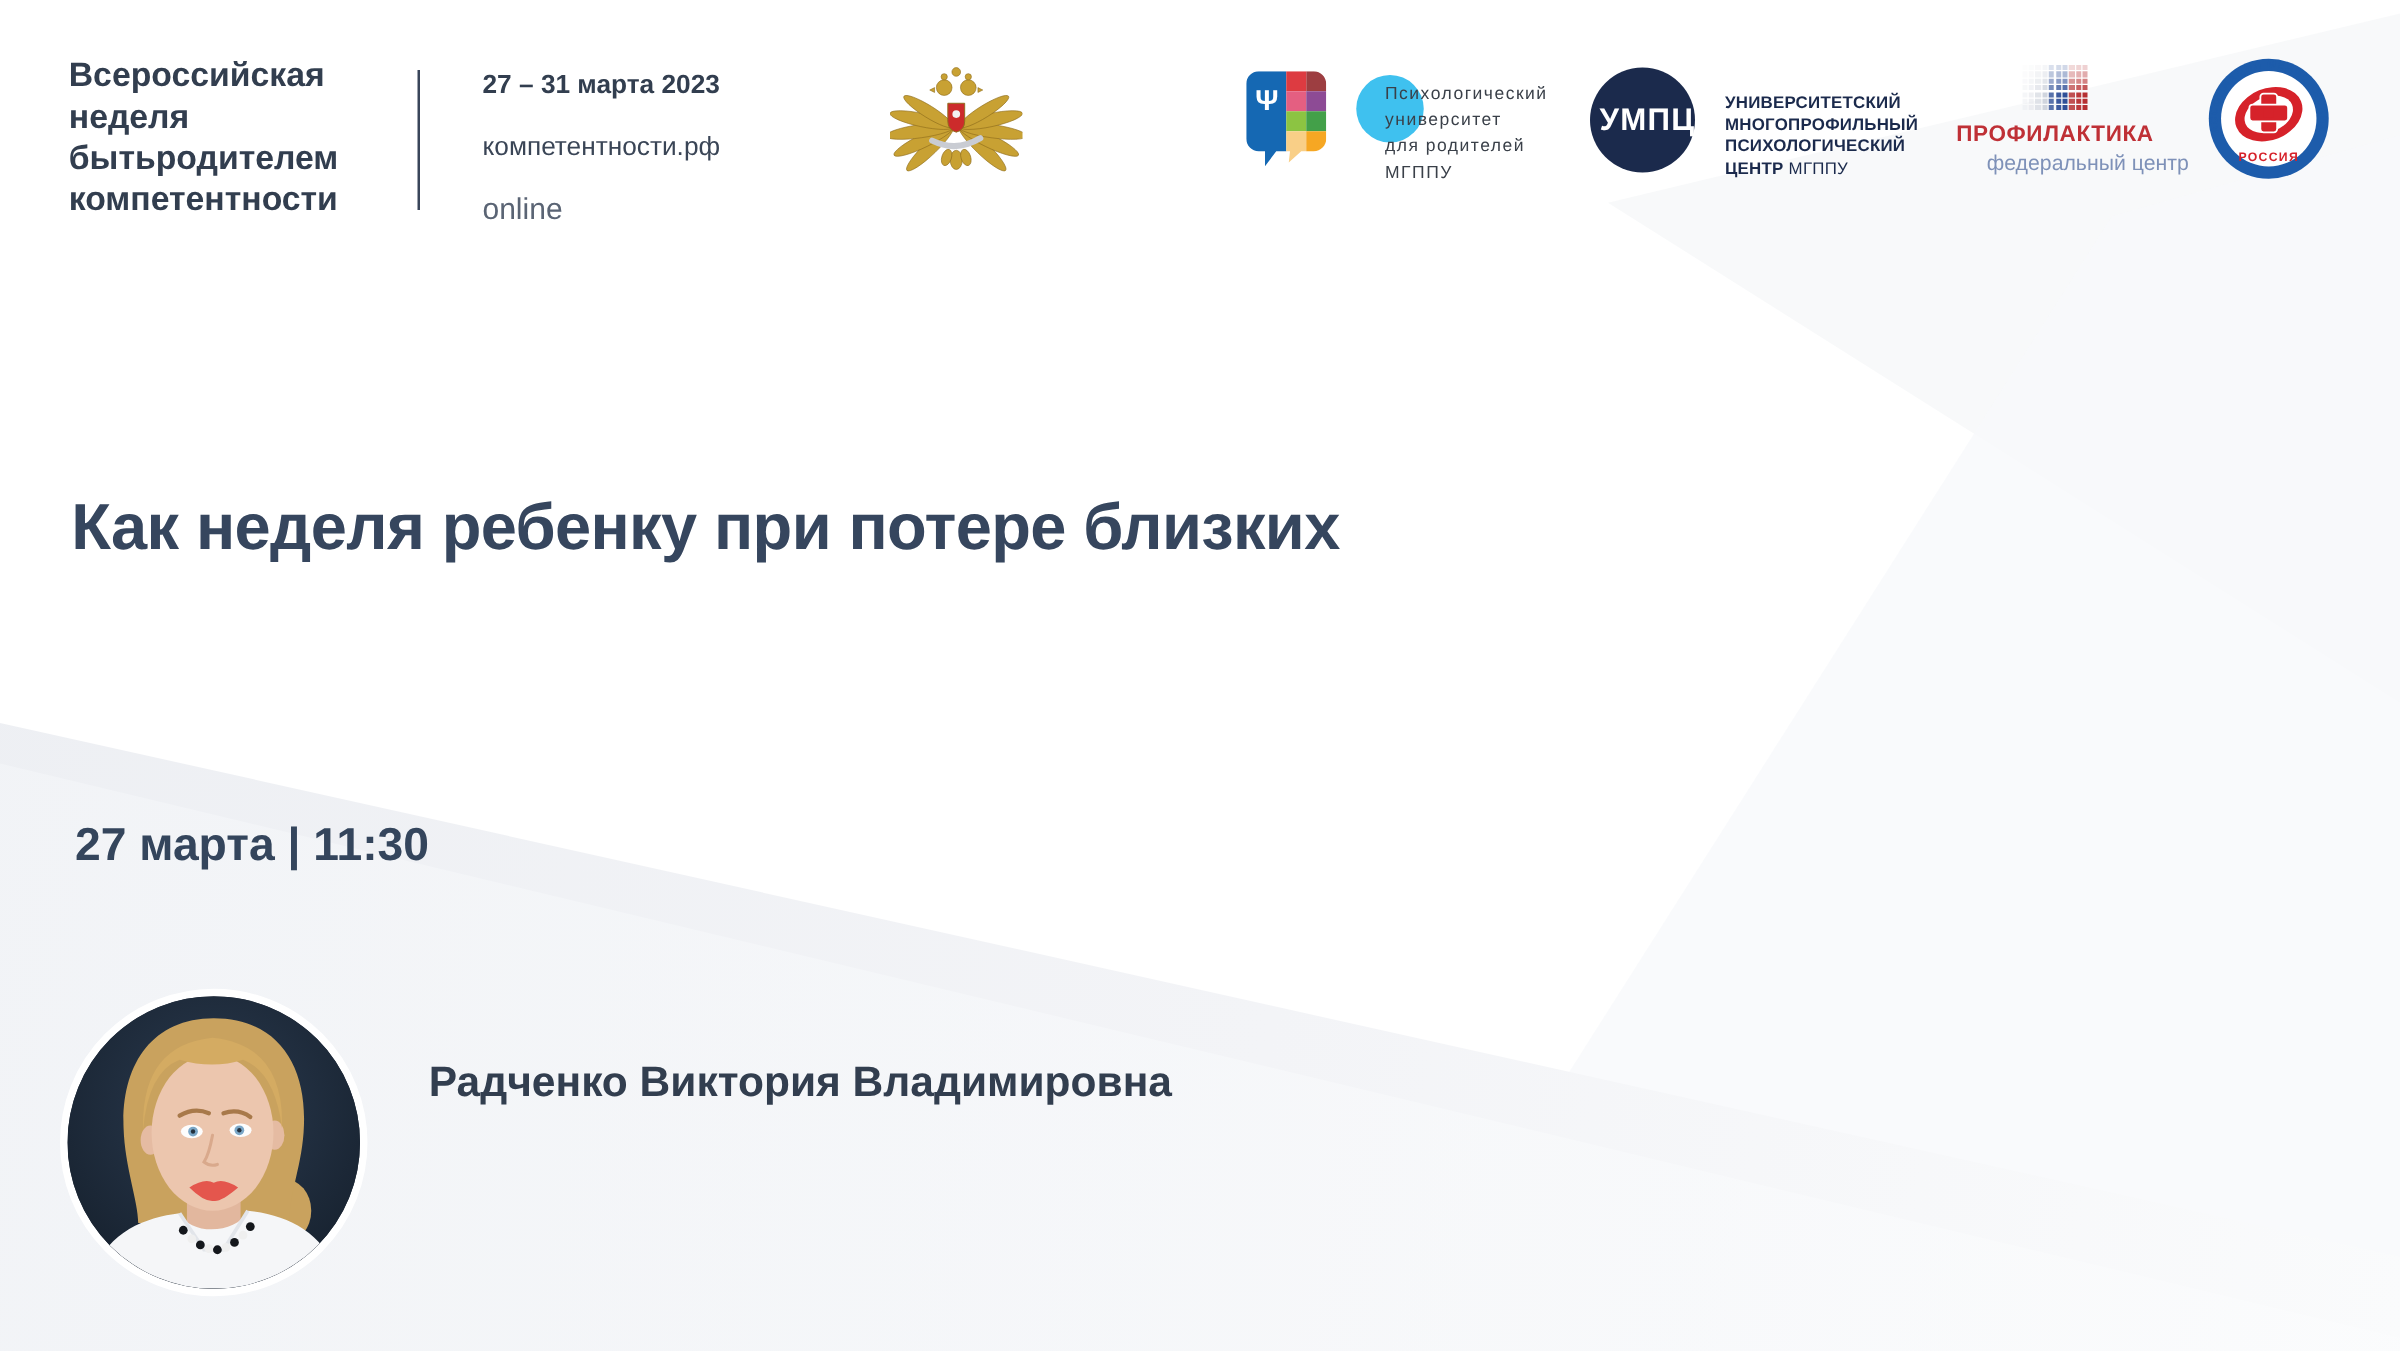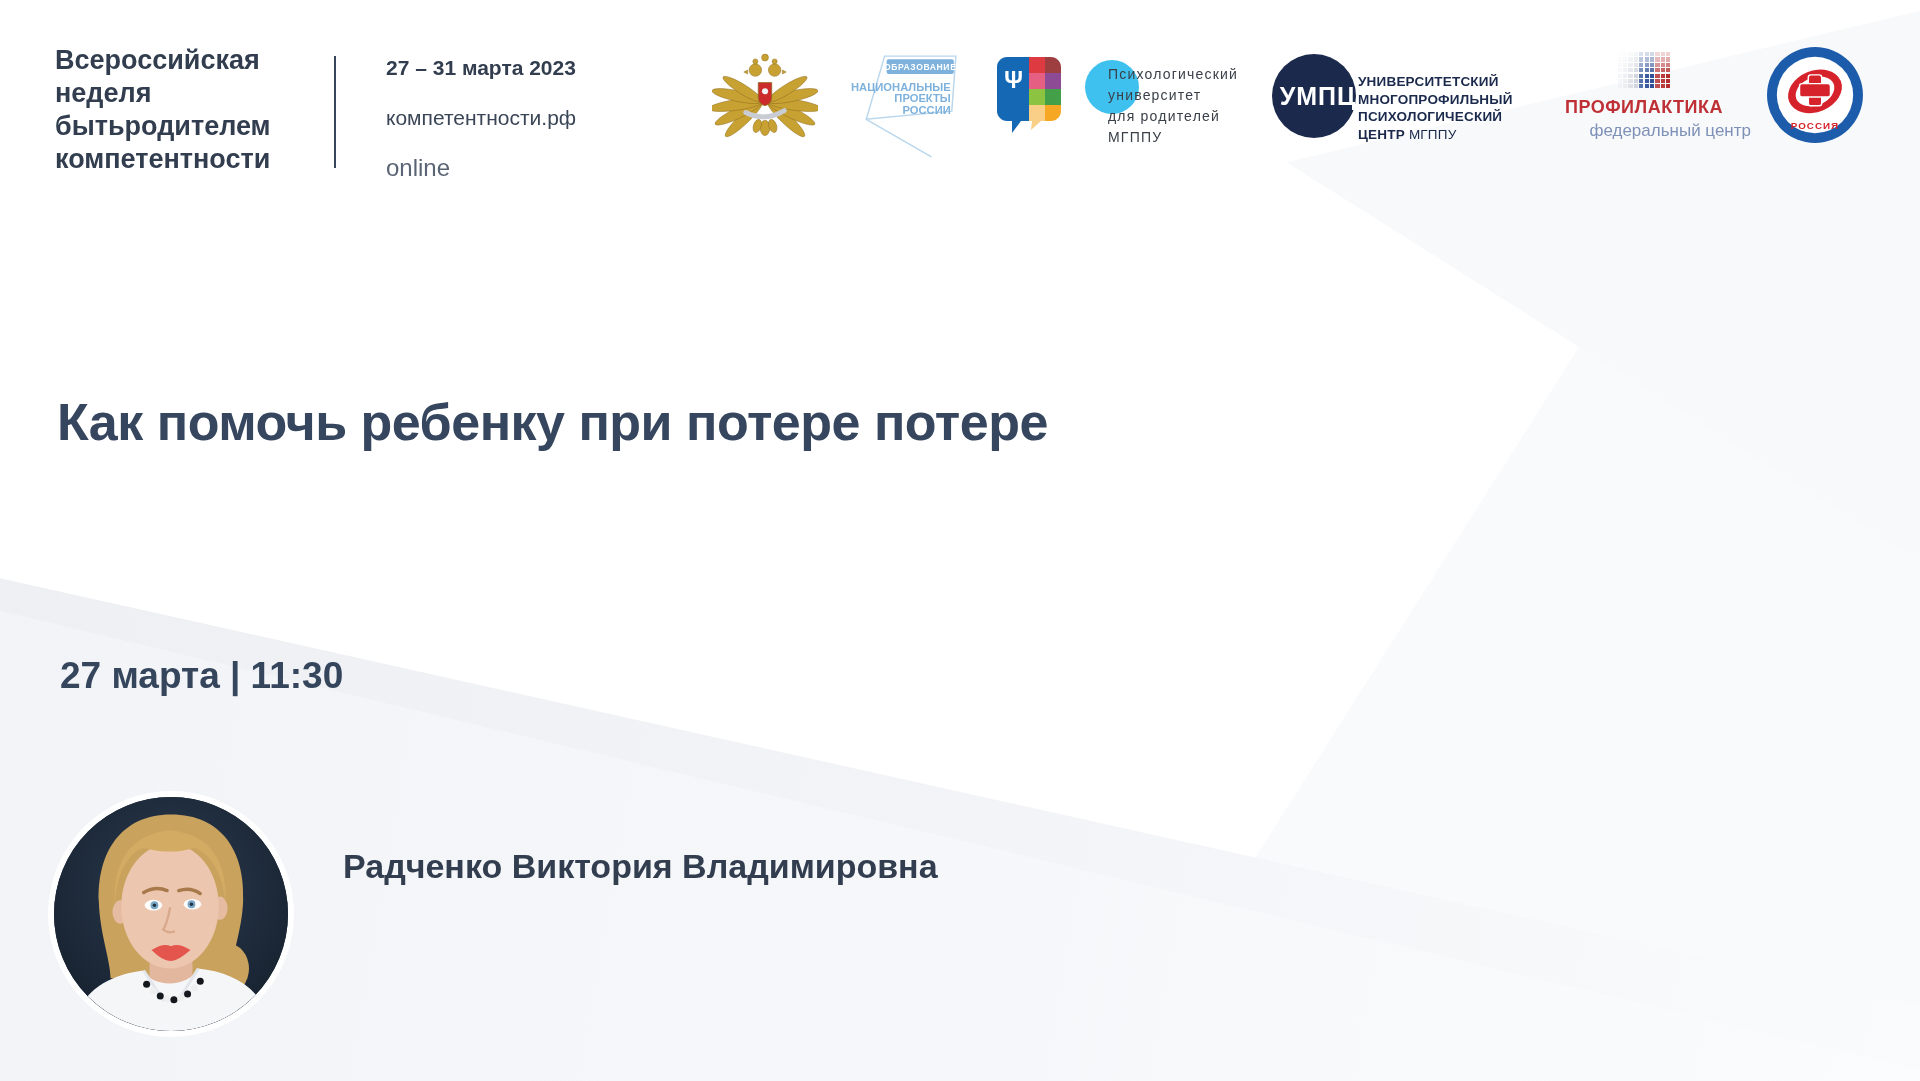--- a/index.html
+++ b/index.html
@@ -34,21 +34,21 @@
   .logo-psyuniv{left:1085px;top:58px;width:170px;height:100px;}
   .psyuniv-circle{position:absolute;left:0;top:2px;width:54px;height:54px;border-radius:50%;
                   background:#3fc1ef;}
   .psyuniv-text{position:absolute;left:23px;top:6px;font-size:14px;font-weight:500;
                 color:#3a4049;letter-spacing:1.2px;line-height:21px;white-space:nowrap;}
 
   .logo-umpc{left:1272px;top:54px;width:260px;height:90px;}
   .umpc-circle{position:absolute;left:0;top:0;width:84px;height:84px;border-radius:50%;
                background:#1b2a4c;display:flex;align-items:center;justify-content:center;}
   .umpc-abbr{color:#ffffff;font-size:25px;font-weight:700;letter-spacing:1px;transform:translateX(4px);}
-  .umpc-text{position:absolute;left:86px;top:19px;font-size:13.5px;font-weight:700;
+  .umpc-text{position:absolute;left:108px;top:19px;font-size:13.5px;font-weight:700;
              color:#1b2a4c;line-height:17.5px;letter-spacing:.2px;white-space:nowrap;}
   .umpc-text .light{font-weight:400;margin-left:4px;}
 
   .logo-prof{left:1537px;top:52px;width:214px;text-align:center;}
   .prof-mosaic{display:grid;grid-template-columns:repeat(10,4.2px);gap:1.2px;
                justify-content:center;}
   .prof-mosaic div{width:4.2px;height:4.2px;}
   .prof-title{margin-top:9px;font-size:18px;font-weight:800;color:#bf3036;letter-spacing:.5px;}
   .prof-sub{margin-top:3px;font-size:17px;font-weight:400;color:#7e91b8;text-align:right;}
 
@@ -120,33 +120,20 @@
         <ellipse cx="55" cy="80" rx="5" ry="8"></ellipse>
         <ellipse cx="47" cy="78" rx="4" ry="7" transform="rotate(18 47 78)"></ellipse>
         <ellipse cx="63" cy="78" rx="4" ry="7" transform="rotate(-18 63 78)"></ellipse>
       </g>
       <path d="M35,64 Q55,74 75,62" stroke="#c9ccd3" stroke-width="5" fill="none" stroke-linecap="round"></path>
       <path d="M48,33 h14 v15 q0,7 -7,9 q-7,-2 -7,-9 Z" fill="#cc2b2b" stroke="#8f6d1c" stroke-width="0.8"></path>
       <circle cx="55" cy="42" r="3.2" fill="#f2f2f2"></circle>
     </svg>
   </div>
 
-  <div class="logo logo-natproj">
-    <svg viewBox="0 0 112 112" width="114" height="116">
-      <polygon points="34,9 104,9 100,63 16,71" fill="#ffffff" stroke="#b9d6ec" stroke-width="1.4"></polygon>
-      <line x1="16" y1="71" x2="80" y2="108" stroke="#b9d6ec" stroke-width="1.4"></line>
-      <rect x="36" y="12" width="66" height="14.5" rx="2" fill="#7eb2dd"></rect>
-      <text x="69" y="23" font-size="8.4" font-weight="bold" fill="#ffffff" text-anchor="middle" letter-spacing="0.6">ОБРАЗОВАНИЕ</text>
-      <g fill="#7eb2dd" font-weight="bold" text-anchor="end">
-        <text x="99" y="43" font-size="11">НАЦИОНАЛЬНЫЕ</text>
-        <text x="99" y="54.5" font-size="11">ПРОЕКТЫ</text>
-        <text x="99" y="66" font-size="11">РОССИИ</text>
-      </g>
-    </svg>
-  </div>
 
   <div class="logo logo-shield">
     <svg viewBox="0 0 64 80" width="64" height="80">
       <path d="M10 0 H32 V64 H24 L15 76 L15 64 H10 C4.5 64 0 59.5 0 54 V10 C0 4.5 4.5 0 10 0 Z" fill="#1568b3"></path>
       <text x="16.5" y="31" text-anchor="middle" font-size="23" font-weight="bold" fill="#ffffff">Ψ</text>
       <path d="M32 0 H54 C59.5 0 64 4.5 64 10 V16 H48 V0 Z" fill="#9d3e41"></path>
       <rect x="32" y="0" width="16" height="16" fill="#dd3b41"></rect>
       <rect x="32" y="16" width="16" height="16" fill="#e45f81"></rect>
       <rect x="48" y="16" width="16" height="16" fill="#8d4b95"></rect>
       <rect x="32" y="32" width="16" height="16" fill="#8cc442"></rect>
@@ -271,21 +258,21 @@
       </g>
       <g fill="#d6222a" stroke="#ffffff" stroke-width="1.4">
         <rect x="41" y="28" width="13" height="30" rx="2.5"></rect>
         <rect x="32.5" y="36.5" width="30" height="13" rx="2.5"></rect>
       </g>
       <rect x="43.8" y="39.3" width="7.4" height="7.4" fill="#d6222a"></rect>
       <text x="47.5" y="80.5" text-anchor="middle" font-size="9.5" font-weight="bold" fill="#d6222a" letter-spacing="1">РОССИЯ</text>
     </svg>
   </div>
 
-  <div class="session-title">Как помочь ребенку при потере потере</div>
+  <div class="session-title">Как неделя ребенку при потере близких</div>
   <div class="session-datetime">27 марта | 11:30</div>
 
   <div class="speaker-photo">
     <svg viewBox="0 0 240 240" width="234" height="234">
       <defs>
         <radialGradient id="abg" cx="50%" cy="38%" r="75%">
           <stop offset="0%" stop-color="#2a3a4f"></stop>
           <stop offset="100%" stop-color="#141e2a"></stop>
         </radialGradient>
       </defs>

